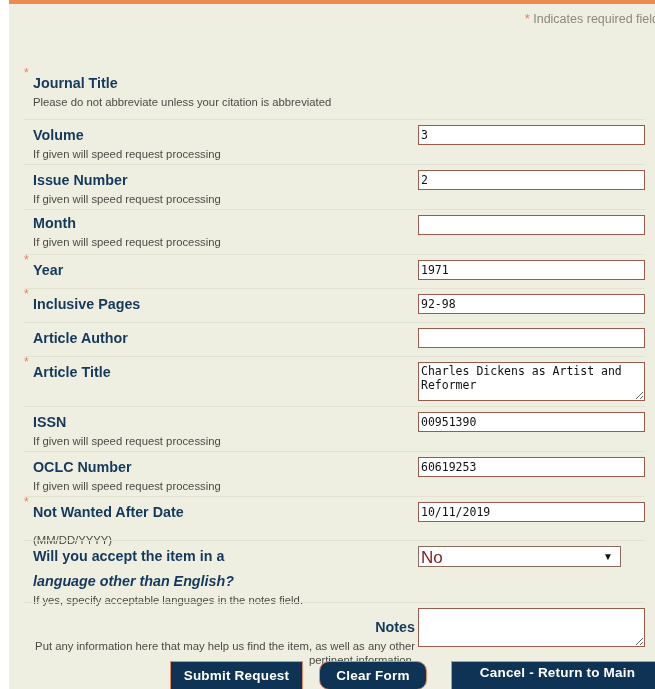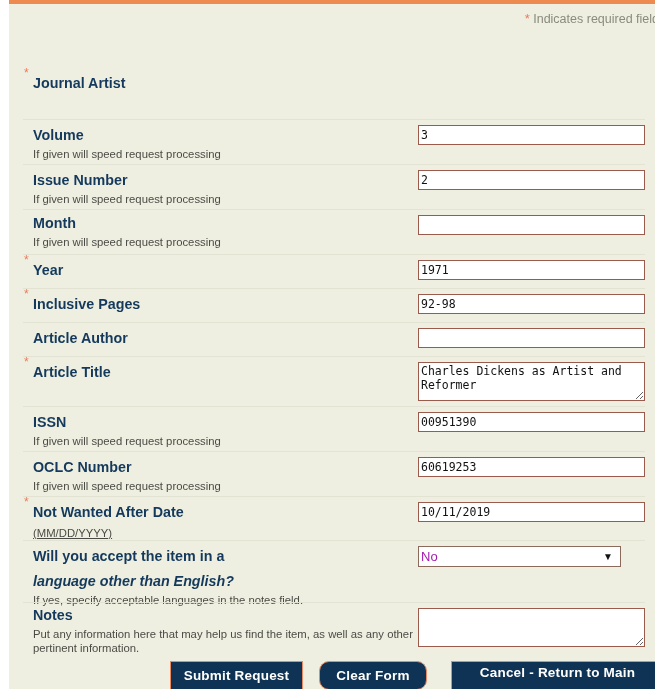--- a/index.html
+++ b/index.html
@@ -142,22 +142,22 @@
     line-height: 14px;
     outline: none;
   }
   select.sel {
     box-sizing: border-box;
     width: 203px;
     height: 21px;
     border: 1px solid #8a6a5a;
     background: #ffffff;
     font-family: "Liberation Sans", sans-serif;
-    font-size: 13px;
-    color: #a21caf;
+    font-size: 17px;
+    color: #7f1d1d;
     padding: 1px 2px;
     -webkit-appearance: none;
     appearance: none;
     outline: none;
   }
   .sel-wrap { position: relative; width: 203px; }
   .sel-arrow {
     position: absolute;
     right: 8px;
     top: 5px;
@@ -204,21 +204,22 @@
 
     <div class="required-note">
       <span class="star">*</span>
       <span>Indicates required field</span>
     </div>
 
 
     <div id="form-rows">
         <div class="row" style="height: 51px;">
           <div class="label-col" style="top: 6px;">
-            <div class="lab"><span class="star">*</span><span>Journal Artist</span></div>
+            <div class="lab"><span class="star">*</span><span>Journal Title</span></div>
+            <div class="hint" style="margin-top: 2px;">Please do not abbreviate unless your citation is abbreviated</div>
           </div>
         </div>
         <div class="row" style="height: 45px;">
           <div class="label-col" style="top: 6px;">
             <div class="lab"><span>Volume</span></div>
             <div class="hint" style="margin-top: 2px;">If given will speed request processing</div>
           </div>
           <div class="field-col" style="top: 5px;"><input type="text" class="txt" value="3" style=""></div>
         </div>
         <div class="row" style="height: 45px;">
@@ -269,36 +270,36 @@
         <div class="row" style="height: 45px;">
           <div class="label-col" style="top: 6px;">
             <div class="lab"><span>OCLC Number</span></div>
             <div class="hint" style="margin-top: 2px;">If given will speed request processing</div>
           </div>
           <div class="field-col" style="top: 5px;"><input type="text" class="txt" value="60619253" style=""></div>
         </div>
         <div class="row" style="height: 44px;">
           <div class="label-col" style="top: 6px;">
             <div class="lab"><span class="star">*</span><span>Not Wanted After Date</span></div>
-            <div class="hint" style="margin-top: 4px; text-decoration: underline;">(MM/DD/YYYY)</div>
+            <div class="hint" style="margin-top: 11px;">(MM/DD/YYYY)</div>
           </div>
           <div class="field-col" style="top: 5px;"><input type="text" class="txt" value="10/11/2019" style=""></div>
         </div>
         <div class="row" style="height: 62px;">
           <div class="label-col" style="top: 6px;">
             <div class="lab"><span>Will you accept the item in a</span></div>
             <div class="lab" style="margin-top: 6px; font-style: italic;">language other than English?</div>
             <div class="hint" style="margin-top: 2px;">If yes, specify acceptable languages in the notes field.</div>
           </div>
           <div class="field-col" style="top: 5px;">
             <div class="sel-wrap"><select class="sel"><option value="No">No</option><option value="Yes">Yes</option></select><span class="sel-arrow">▼</span></div>
           </div>
         </div>
         <div class="row" style="height: 50px;">
-          <div class="label-col" style="top: 3px;">
+          <div class="label-col" style="top: 15px; text-align: right;">
             <div class="lab"><span>Notes</span></div>
             <div class="hint" style="margin-top: 2px;">Put any information here that may help us find the item, as well as any other pertinent information.</div>
           </div>
           <div class="field-col" style="top: 5px;"><textarea class="area" style=""></textarea></div>
         </div>
       </div>
 
     <div id="button-bar">
       <button class="btn" id="btn-submit">Submit Request</button>
       <button class="btn" id="btn-clear">Clear Form</button>

